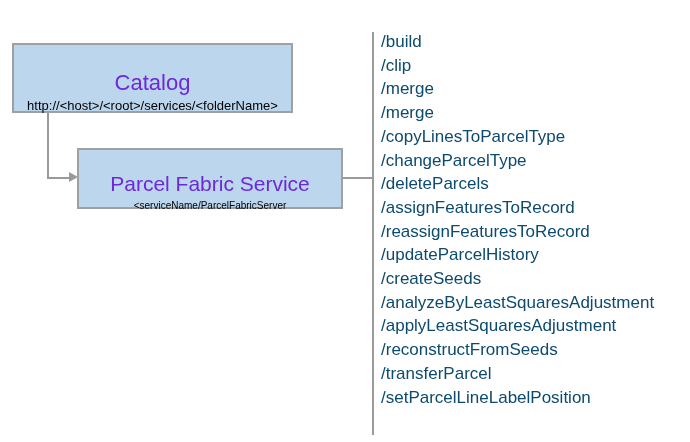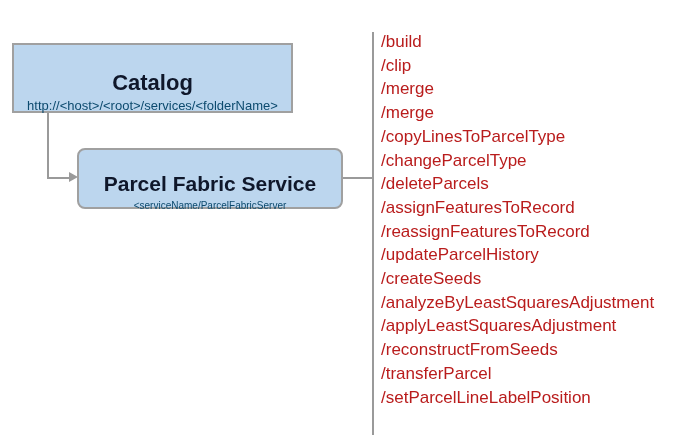--- a/index.html
+++ b/index.html
@@ -39,37 +39,36 @@
     top: 43px;
     width: 281px;
     height: 70px;
   }
 
   #service-node {
     left: 77px;
     top: 148px;
     width: 266px;
     height: 61px;
-    border-radius: 8px;
   }
 
   .node-title {
-    color: #0f172a;
+    color: #6d28d9;
     font-size: 22px;
     line-height: 26px;
-    font-weight: bold;
+    font-weight: normal;
     white-space: nowrap;
     margin-top: 27px;
   }
 
   #catalog-node .node-title { margin-bottom: 2px; }
   #service-node .node-title { font-size: 21px; margin-bottom: 1px; }
 
   .node-subtitle {
-    color: #0c4a6e;
+    color: #000000;
     font-size: 13px;
     line-height: 16px;
     white-space: nowrap;
   }
 
   #service-node .node-subtitle { font-size: 10px; }
 
   
   .conn {
     position: absolute;
@@ -127,21 +126,21 @@
     position: absolute;
     left: 381px;
     top: 30px;
     width: 300px;
     margin: 0;
     padding: 0;
     list-style: none;
   }
 
   #operations-list li {
-    color: #b91c1c;
+    color: #0c4a6e;
     font-size: 17px;
     line-height: 23.7px;
     white-space: nowrap;
   }
 </style>
 </head>
 <body>
 
 <div id="diagram">
 

